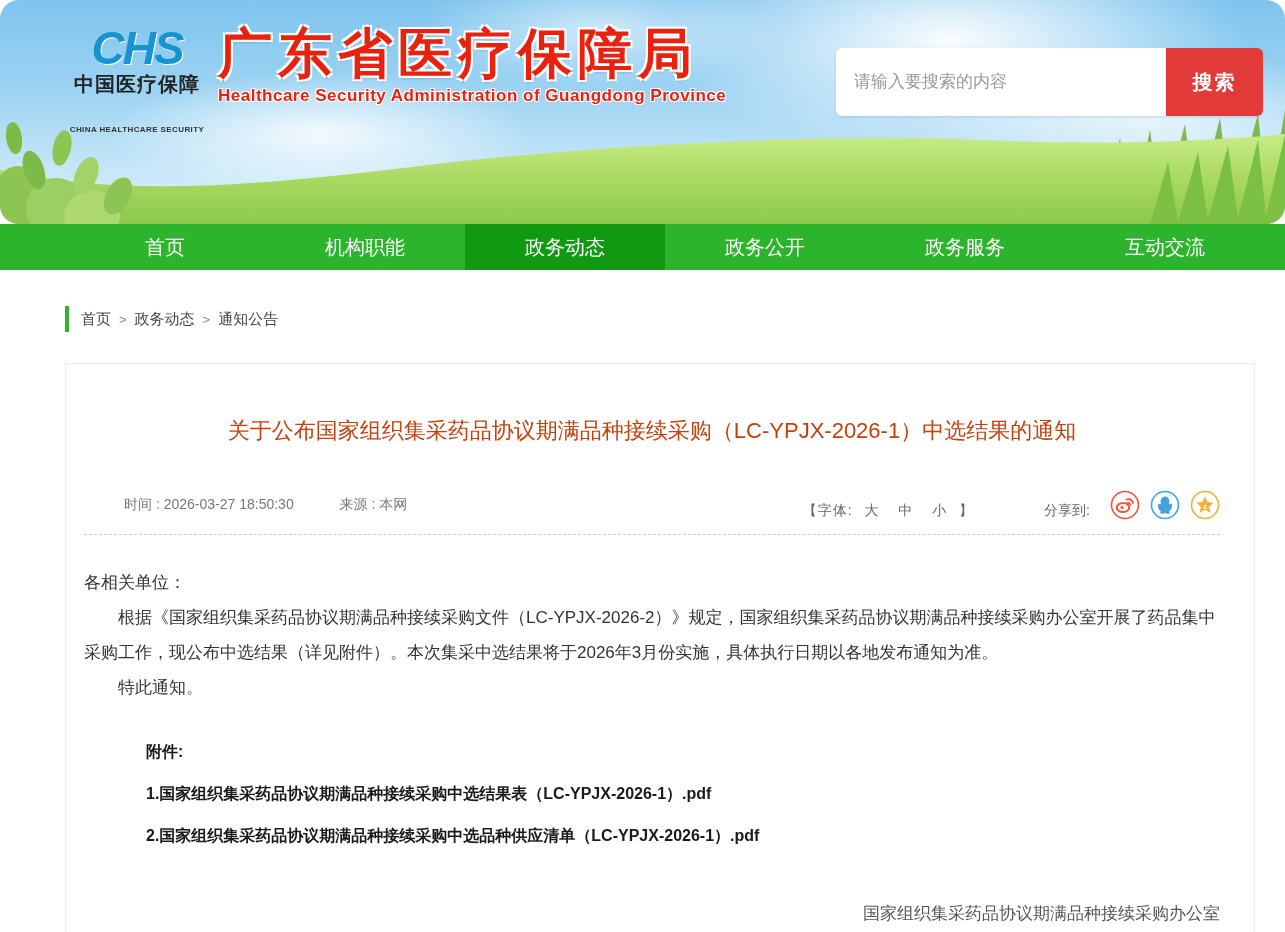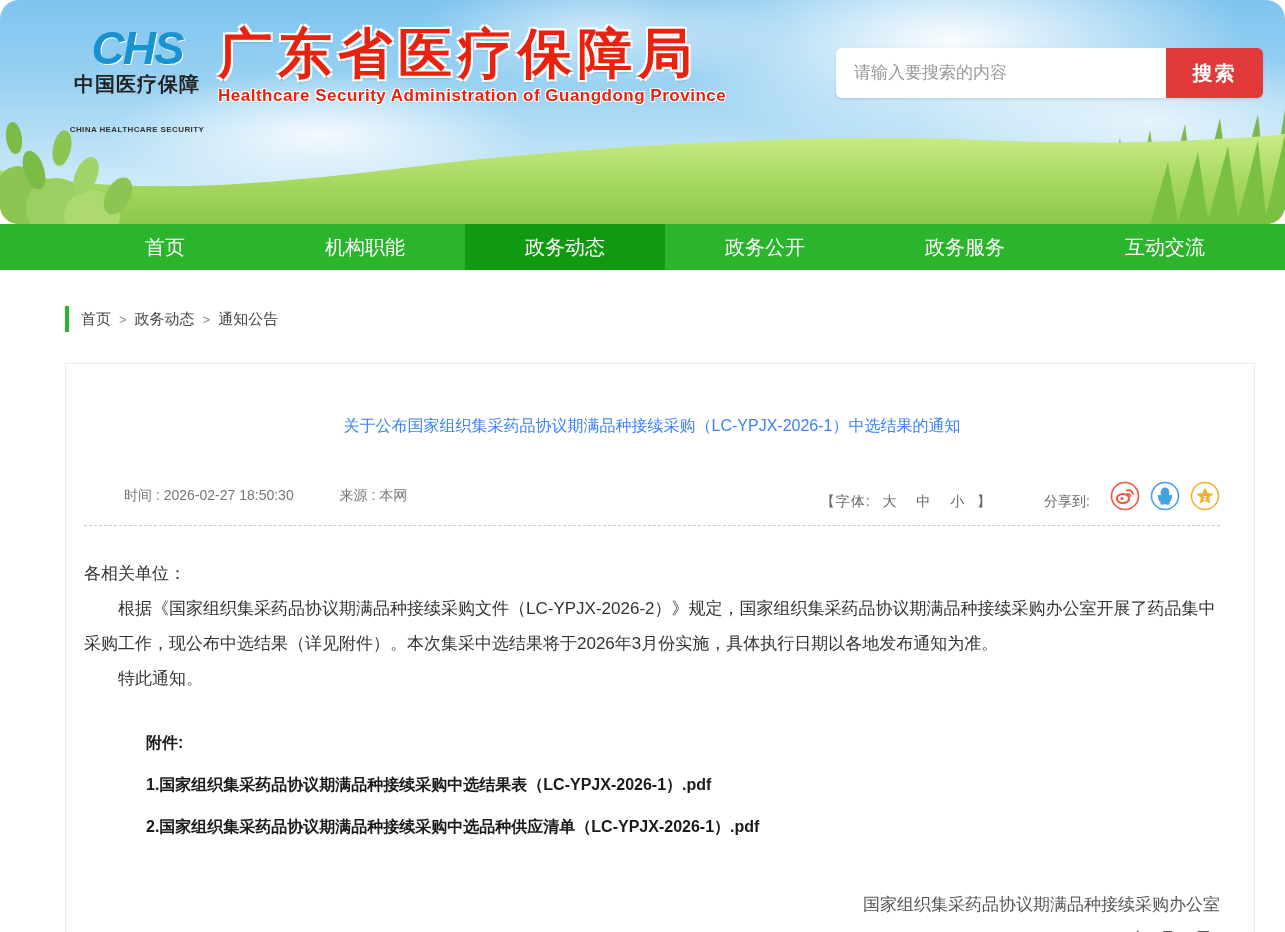--- a/index.html
+++ b/index.html
@@ -23,21 +23,21 @@
     letter-spacing:-2px; line-height:48px; text-shadow:1px 1px 0 #fff; }
   .logo-cn { font-size:20px; color:#222; font-weight:bold; letter-spacing:1px; line-height:24px; }
   .logo-en { font-size:8px; color:#333; font-weight:bold; letter-spacing:.4px; line-height:11px;margin-top:28px; }
 
   .site-title-block { position:absolute; left:218px; top:22px; }
   .site-title { font-size:54px; font-weight:bold; color:#e8220e; letter-spacing:6px; line-height:62px;
     text-shadow:-2px -2px 0 #fff, 2px -2px 0 #fff, -2px 2px 0 #fff, 2px 2px 0 #fff, 0 3px 2px rgba(0,0,0,.15); }
   .site-subtitle { font-size:17px; font-weight:bold; color:#e8220e; letter-spacing:.5px; margin-top:2px;
     text-shadow:-1px -1px 0 #fff, 1px -1px 0 #fff, -1px 1px 0 #fff, 1px 1px 0 #fff; }
 
-  .search-bar { position:absolute; left:836px; top:48px; width:427px; height:50px; display:flex;
+  .search-bar { position:absolute; left:836px; top:48px; width:427px; height:68px; display:flex;
     border-radius:6px; overflow:hidden; box-shadow:0 1px 3px rgba(0,0,0,.12); }
   .search-input { flex:1; border:none; outline:none; background:#fff; padding:0 18px;
     font-size:17px; color:#333; font-family:inherit; }
   .search-input::placeholder { color:#999; }
   .search-btn { width:97px; border:none; background:#e23a38; color:#fff; font-size:20px;
     font-weight:bold; letter-spacing:2px; cursor:pointer; font-family:inherit; }
 
   
   .main-nav { width:1285px; height:46px; background:#2cb42c; }
   .main-nav ul { list-style:none; display:flex; height:46px; padding-left:65px; }
@@ -47,29 +47,29 @@
 
   
   .container { width:1190px; margin-left:65px; }
   .breadcrumb { margin-top:36px; display:flex; align-items:center; border-left:4px solid #2cb42c;
     padding-left:12px; height:26px; font-size:15px; color:#444; }
   .breadcrumb .sep { margin:0 8px; color:#888; font-size:13px; }
   .breadcrumb .crumb { cursor:pointer; }
 
   .article-card { margin-top:31px; border:1px solid #ececec; background:#fff;
     padding:0 34px 40px 18px; min-height:575px; }
-  .article-title { margin-top:52px; text-align:center; font-size:16px; color:#3b82f6; font-weight:normal; }
+  .article-title { margin-top:52px; text-align:center; font-size:22px; color:#c2410c; font-weight:normal; }
 
   .meta-row { margin-top:44px; display:flex; justify-content:space-between; align-items:center;
     font-size:14px; color:#777; padding-left:40px; }
   .meta-left span.val { margin-right:42px; }
   .meta-right { display:flex; align-items:flex-end; }
   .font-size-ctl { color:#666; letter-spacing:1px; }
   .font-size-ctl .fs { margin:0 7px; cursor:pointer; }
-  .share-label { margin-left:52px; margin-right:10px; color:#666; }
+  .share-label { margin-left:70px; margin-right:10px; color:#666; }
   .share-icons { display:flex; align-items:center; }
   .share-icon { width:30px; height:30px; margin-left:10px; cursor:pointer; }
 
   .divider { margin-top:14px; border:none; border-top:1px dashed #c9c9c9; height:0; }
 
   .article-body { margin-top:30px; font-size:17px; color:#333; line-height:35px; }
   .article-body p.indent { text-indent:2em; }
 
   .attachments { margin-top:30px; margin-left:62px; font-size:16px; font-weight:bold;
     color:#1a1a1a; line-height:33px; }
@@ -146,21 +146,21 @@
     <span class="sep">&gt;</span>
     <span class="crumb">通知公告</span>
   </div>
 
   <div class="article-card">
     <h1 class="article-title">关于公布国家组织集采药品协议期满品种接续采购（LC-YPJX-2026-1）中选结果的通知</h1>
 
     <div class="meta-row">
       <div class="meta-left">
         <span>时间 :</span>
-        <span class="val">2026-02-27 18:50:30</span>
+        <span class="val">2026-03-27 18:50:30</span>
         <span>来源 :</span>
         <span>本网</span>
       </div>
       <div class="meta-right">
         <span class="font-size-ctl">
           <span>【字体:</span>
           <span class="fs">大</span>
           <span class="fs">中</span>
           <span class="fs">小</span>
           <span>】</span>

